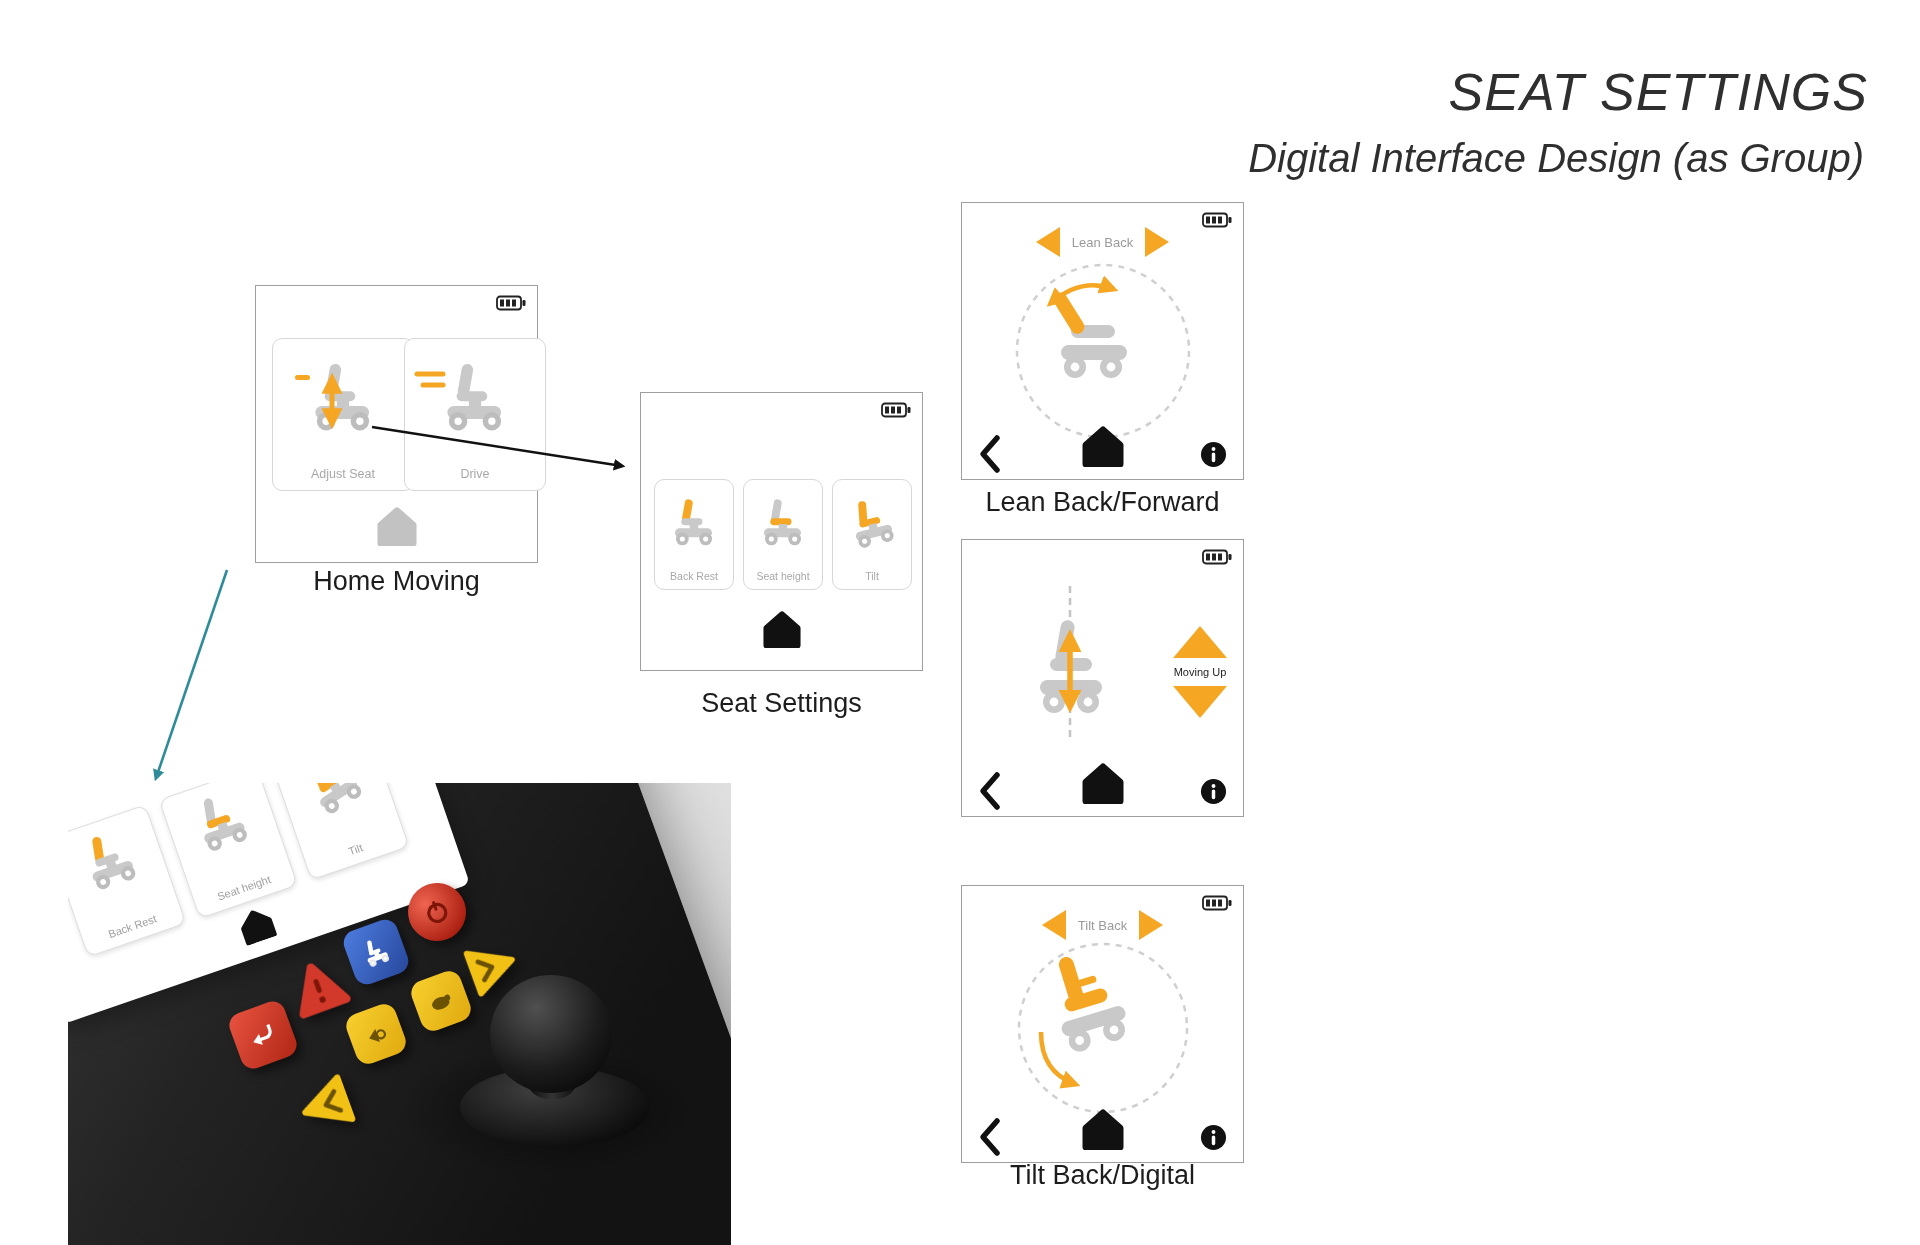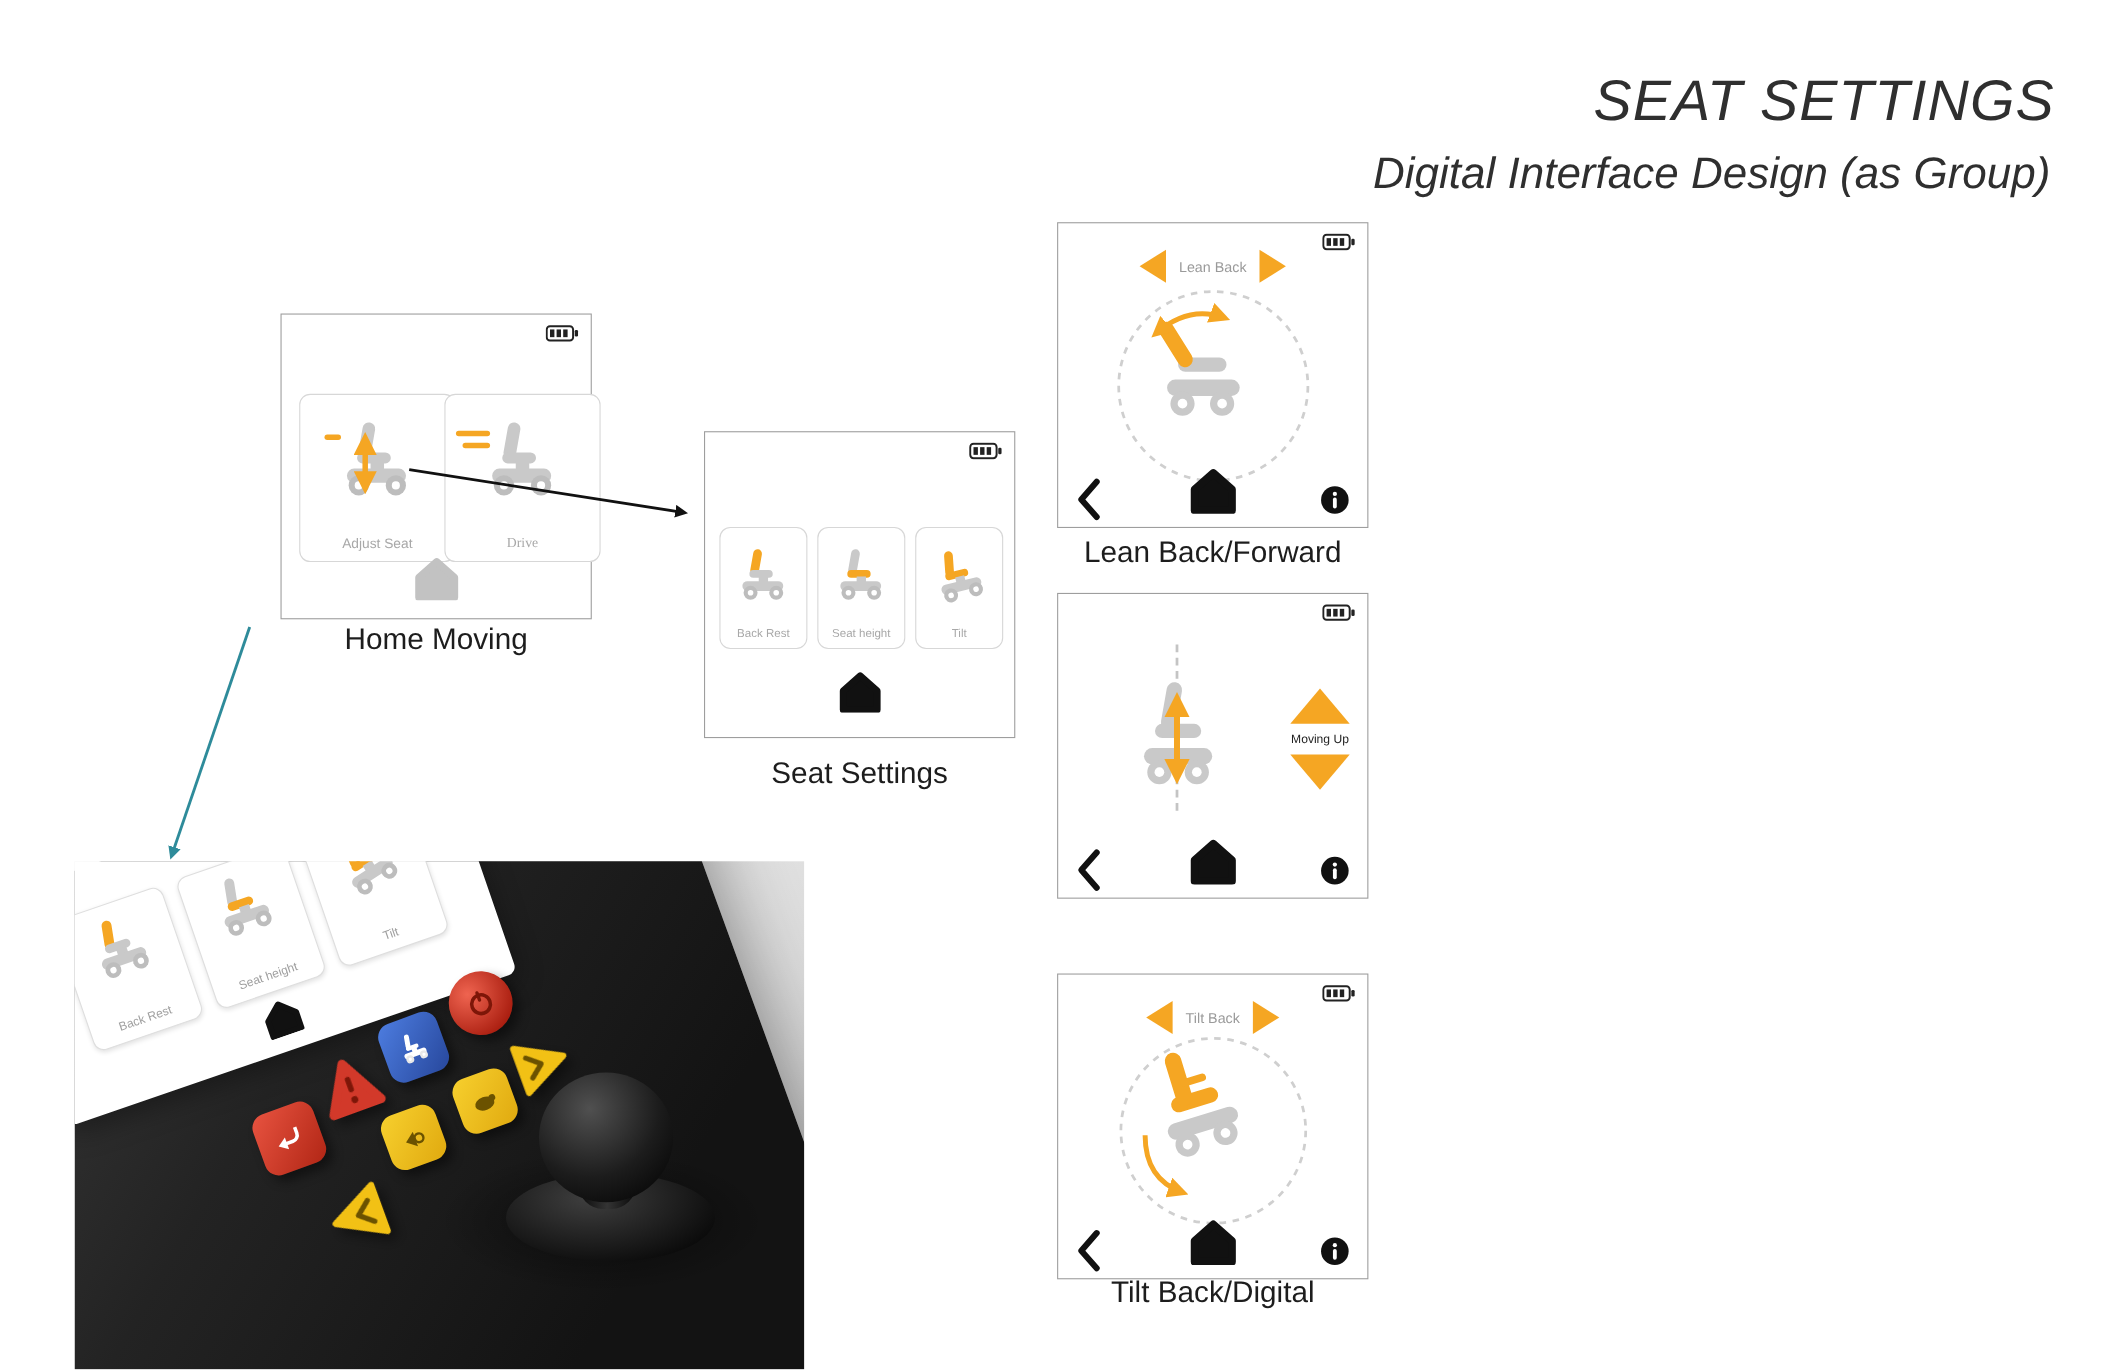--- a/index.html
+++ b/index.html
@@ -12,21 +12,21 @@
   .page-subtitle { position:absolute; top:136px; right:56px; font-size:40px; font-style:italic; font-weight:400; color:#2f2f2f; }
   .caption { position:absolute; font-size:27px; color:#1d1d1d; text-align:center; }
 
   
   .panel { position:absolute; width:283px; background:#fff; border:1px solid #9e9e9e; z-index:10; }
   .panel .battery { position:absolute; top:9px; right:11px; width:30px; height:16px; }
 
   .home-panel { left:255px; top:285px; height:278px; }
   .mock-btn { position:absolute; border:1px solid #d7d7d7; border-radius:10px; background:#fff; }
   .mock-btn .btn-label { position:absolute; bottom:9px; width:100%; text-align:center; font-size:12.5px; color:#a8a8a8; }
-  .home-panel .mock-btn { top:72px; width:142px; height:153px; }
+  .home-panel .mock-btn { top:52px; width:142px; height:153px; }
   .chair { display:block; }
   .chair-gray   { --back:#c9c9c9; --seat:#c9c9c9; --frame:#c9c9c9; --wheel:#bdbdbd; }
   .chair-backrest { --back:#F5A623; --seat:#c9c9c9; --frame:#c9c9c9; --wheel:#bdbdbd; }
   .chair-seat   { --back:#c9c9c9; --seat:#F5A623; --frame:#c9c9c9; --wheel:#bdbdbd; }
   .chair-tilt   { --back:#F5A623; --seat:#F5A623; --frame:#c9c9c9; --wheel:#bdbdbd; }
   .chair-white  { --back:#ffffff; --seat:#ffffff; --frame:#ffffff; --wheel:#e8e8e8; }
 
   .home-gray  { color:#c2c2c2; }
   .home-black { color:#111; }
 
@@ -147,21 +147,21 @@
       <svg class="chair chair-gray" width="92" height="77" viewBox="0 0 120 100" style="margin:20px auto 0; display:block;">
           <use href="#sym-chair"></use>
         </svg>
       <svg width="26" height="72" viewBox="0 0 26 72" style="position:absolute; left:46px; top:26px;">
         <line x1="13" y1="14" x2="13" y2="58" stroke="#F5A623" stroke-width="5" marker-start="url(#mk-orange)" marker-end="url(#mk-orange)"></line>
       </svg>
       <div style="position:absolute; left:22px; top:36px; width:15px; height:5px; border-radius:3px; background:#F5A623;"></div>
       <div class="btn-label">Adjust Seat</div>
     </div>
 
-    <div class="mock-btn" style="left:148px;font-family:Liberation Serif, serif;">
+    <div class="mock-btn" style="left:148px;">
       <svg class="chair chair-gray" width="92" height="77" viewBox="0 0 120 100" style="margin:20px auto 0; display:block;">
           <use href="#sym-chair"></use>
         </svg>
       <svg width="40" height="26" viewBox="0 0 40 26" style="position:absolute; left:8px; top:30px;">
         <line x1="4" y1="5" x2="30" y2="5" stroke="#F5A623" stroke-width="5" stroke-linecap="round"></line>
         <line x1="10" y1="16" x2="30" y2="16" stroke="#F5A623" stroke-width="5" stroke-linecap="round"></line>
       </svg>
       <div class="btn-label">Drive</div>
     </div>
 

